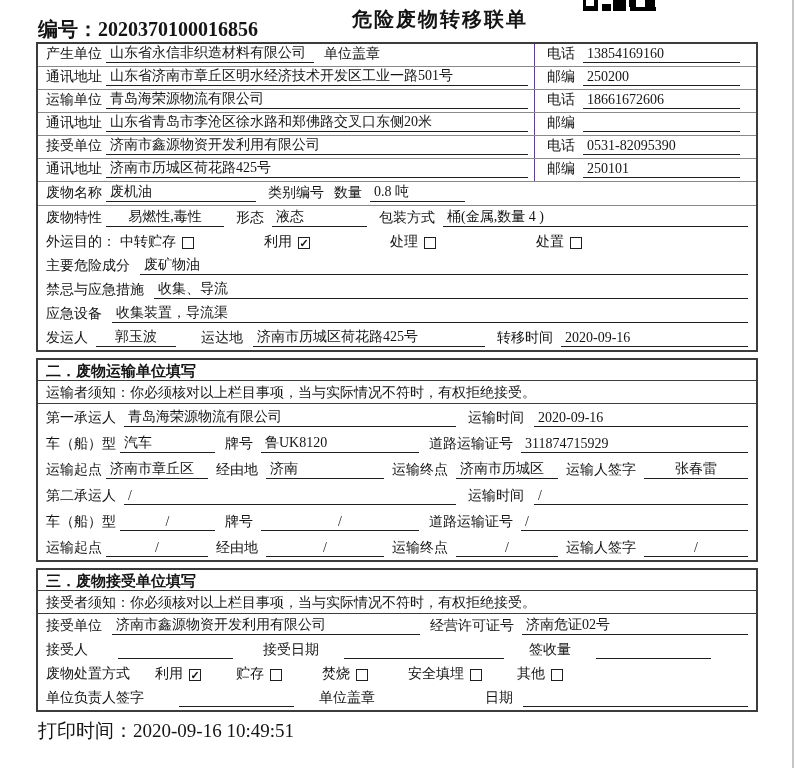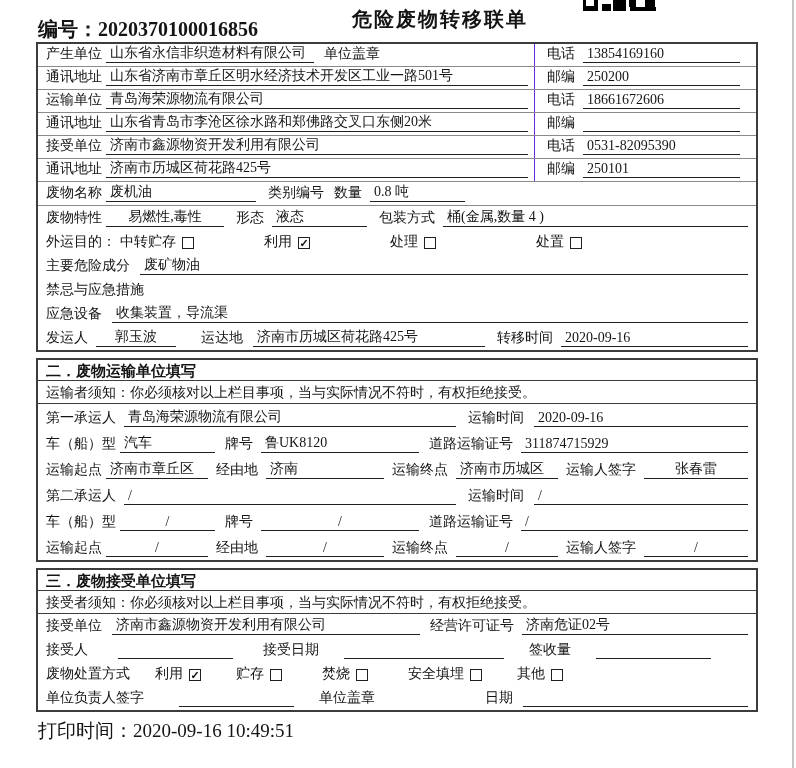--- a/index.html
+++ b/index.html
@@ -165,20 +165,21 @@
     <span class="cb"></span>
   </div>
 
   <div class="row">
     <span class="lbl">主要危险成分</span>
     <span class="ul grow gap10">废矿物油</span>
   </div>
 
   <div class="row">
     <span class="lbl">禁忌与应急措施</span>
+    <span class="ul grow gap10">收集、导流</span>
   </div>
 
   <div class="row">
     <span class="lbl">应急设备</span>
     <span class="ul grow gap10">收集装置，导流渠</span>
   </div>
 
   <div class="row">
     <span class="lbl">发运人</span>
     <span class="ul gap8 ctr" style="width:80px;">郭玉波</span>

